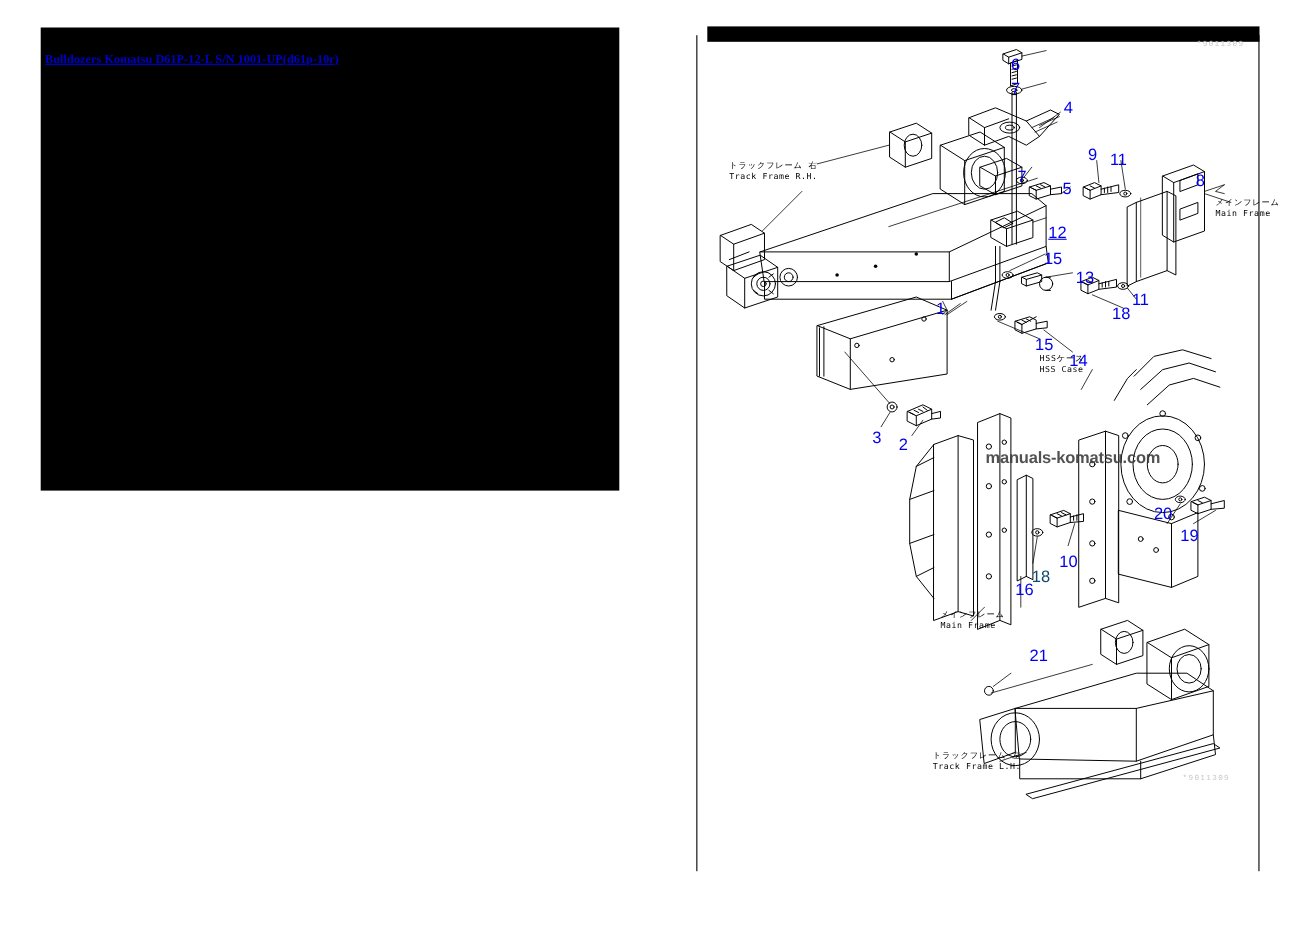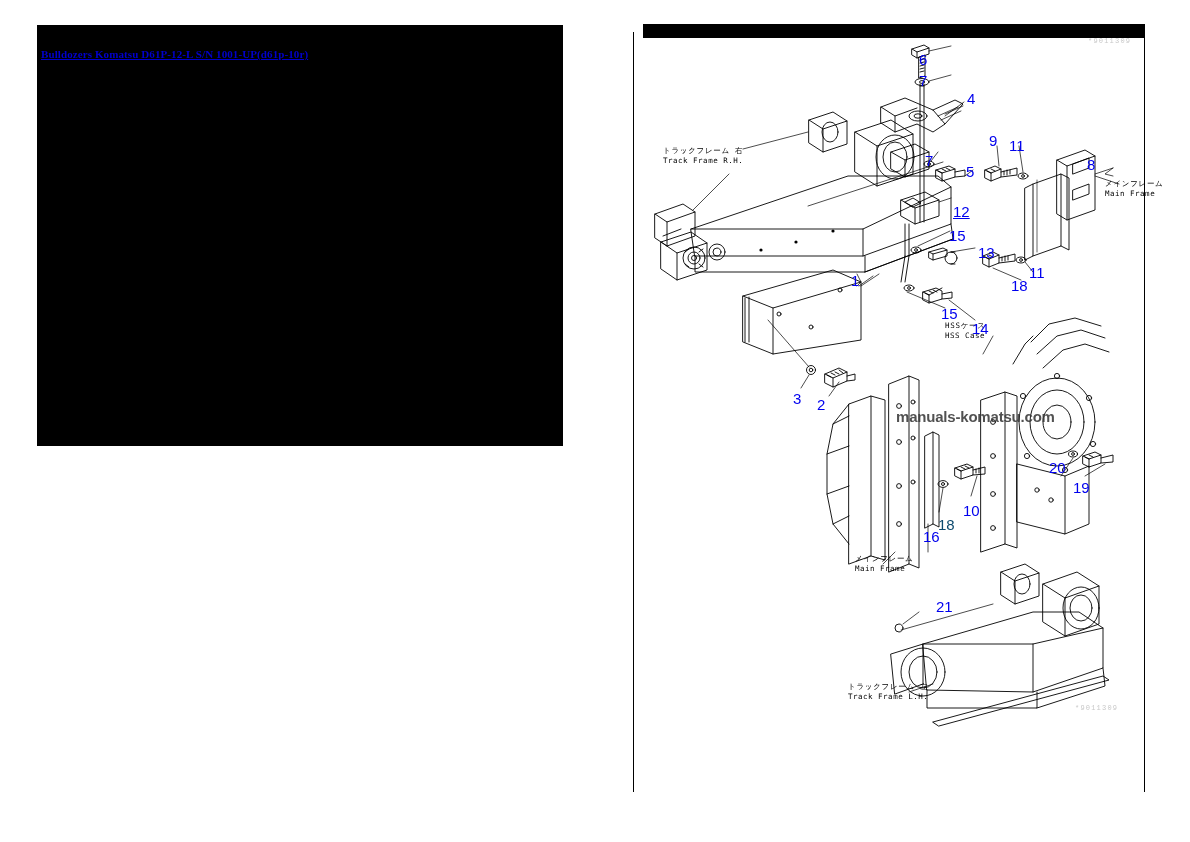--- a/index.html
+++ b/index.html
@@ -484,19 +484,19 @@
         <div class="callout" style="left: 308px; top: 282px; color: rgb(0, 0, 238);">15</div>
         <div class="callout" style="left: 339px; top: 297px; color: rgb(0, 0, 238);">14</div>
         <div class="callout" style="left: 218px; top: 249px; color: rgb(0, 0, 238);">1</div>
         <div class="callout" style="left: 160px; top: 367px; color: rgb(0, 0, 238);">3</div>
         <div class="callout" style="left: 184px; top: 373px; color: rgb(0, 0, 238);">2</div>
         <div class="callout" style="left: 290px; top: 505px; color: rgb(0, 0, 238);">16</div>
         <div class="callout" style="left: 305px; top: 493px; color: #0c4a6e;">18</div>
         <div class="callout" style="left: 330px; top: 479px; color: rgb(0, 0, 238);">10</div>
         <div class="callout" style="left: 416px; top: 436px; color: rgb(0, 0, 238);">20</div>
         <div class="callout" style="left: 440px; top: 456px; color: rgb(0, 0, 238);">19</div>
-        <div class="callout" style="left: 303px; top: 565px; color: rgb(0, 0, 238); margin-top: 10px;">21</div>
+        <div class="callout" style="left: 303px; top: 565px; color: rgb(0, 0, 238);">21</div>
       </div>
 
     <div id="watermark">manuals-komatsu.com</div>
   </div>
 
 </div>
 
 </body></html>

